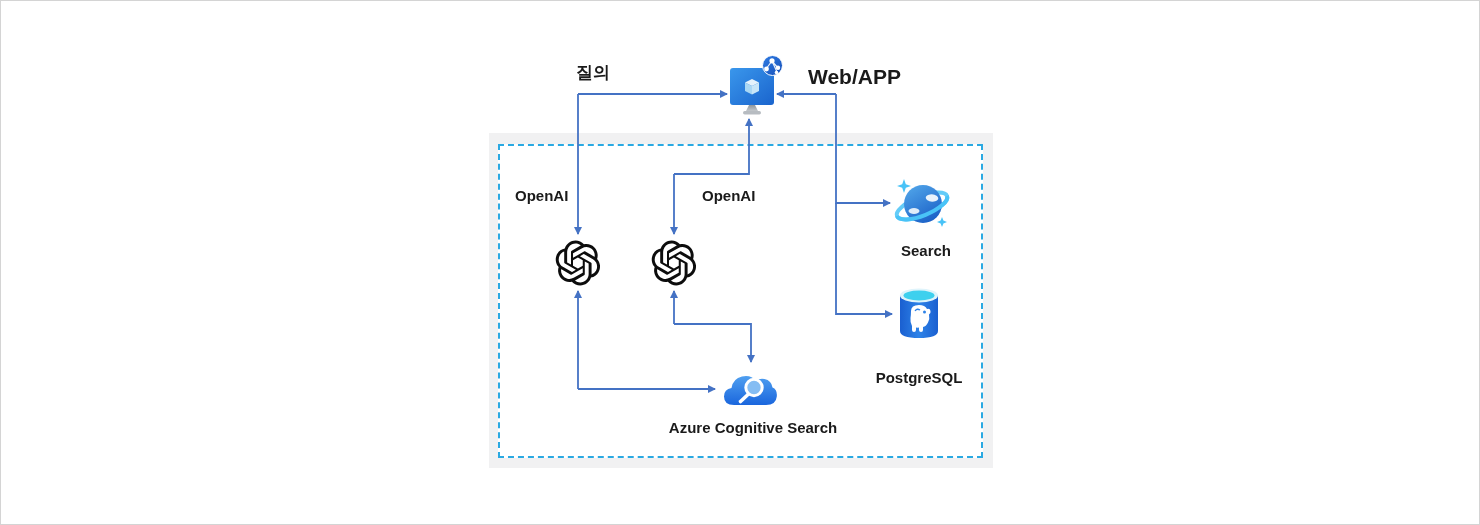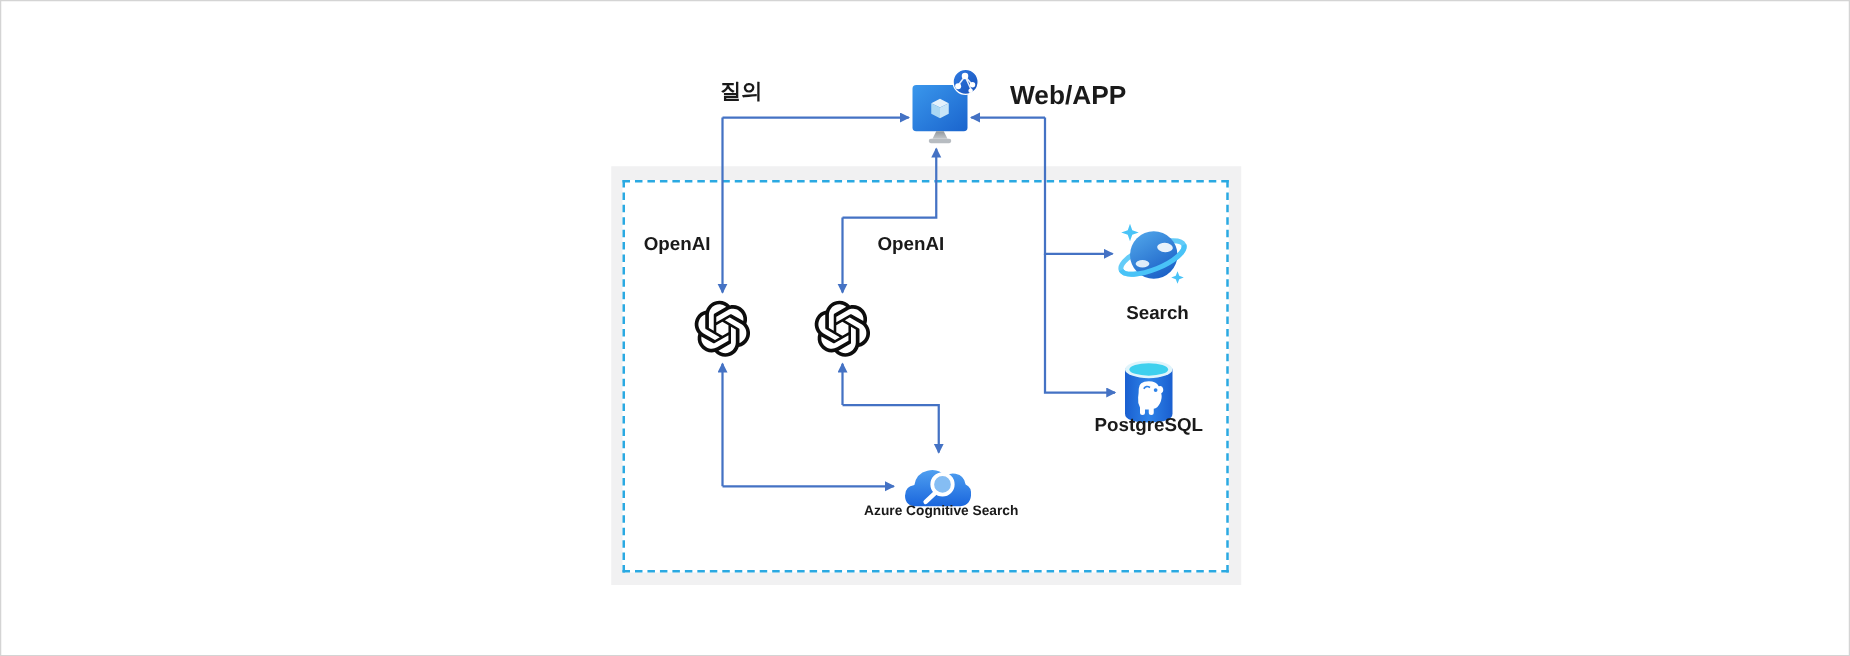--- a/index.html
+++ b/index.html
@@ -38,22 +38,22 @@
   .label{
     position:absolute;color:var(--label-color);font-weight:bold;
     white-space:nowrap;line-height:1.1;
   }
   .label.centered{transform:translateX(-50%);}
   .lbl-query{left:575px;top:63px;font-size:17px;}
   .lbl-webapp{left:807px;top:64px;font-size:21px;}
   .lbl-openai-left{left:514px;top:187px;font-size:15px;}
   .lbl-openai-center{left:701px;top:187px;font-size:15px;}
   .lbl-mongodb{left:925px;top:242px;font-size:15px;}
-  .lbl-postgresql{left:918px;top:332px;font-size:15px;}
-  .lbl-search{left:752px;top:402px;font-size:11px;}
+  .lbl-postgresql{left:918px;top:369px;font-size:15px;}
+  .lbl-search{left:752px;top:419px;font-size:15px;}
 </style>
 </head>
 <body>
 
 <div class="page">
 
   <div class="panel"></div>
   <div class="dashed-box"></div>
 
   <svg class="connector-layer" width="1480" height="525" viewBox="0 0 1480 525">

